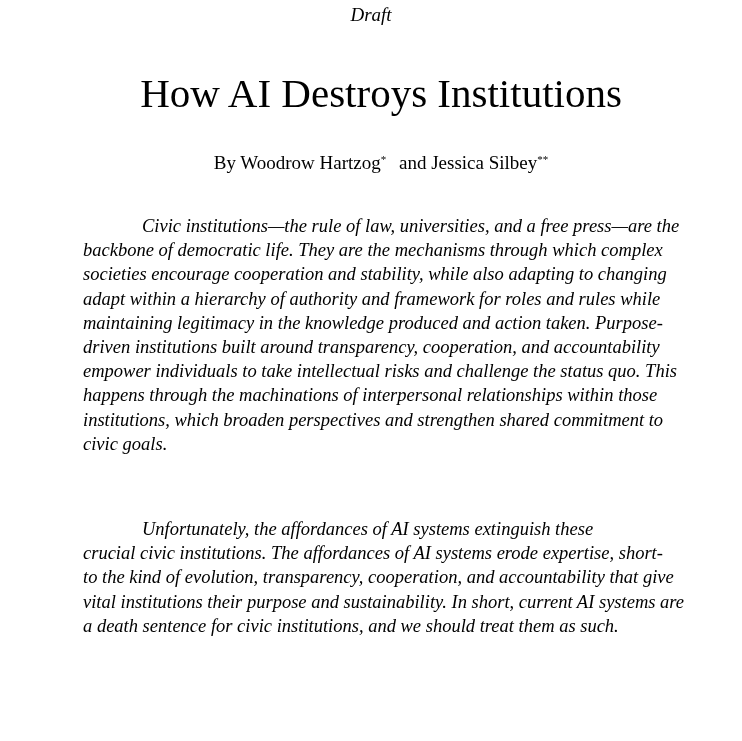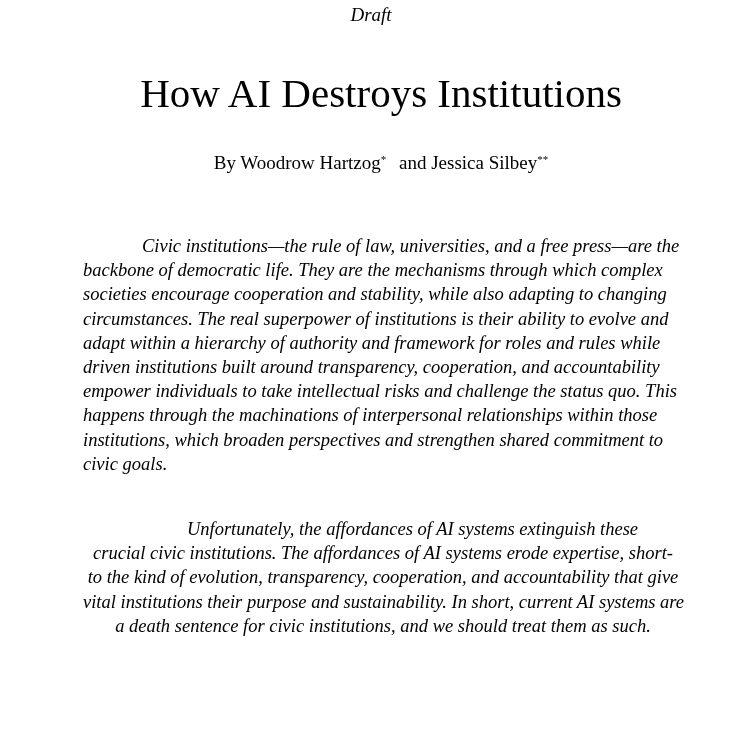--- a/index.html
+++ b/index.html
@@ -60,43 +60,43 @@
       font-size: 18.5px;
       line-height: 24.2px;
     }
     .abstract .line {
       display: block;
       white-space: nowrap;
     }
     .abstract .line.first {
       padding-left: 59px;
     }
-    #para-1 { top: 234px; }
-    #para-2 { top: 517px; text-align: center; }
+    #para-1 { top: 214px; }
+    #para-2 { top: 517px; }
   </style>
 </head>
 <body>
 
 <div class="header-draft">Draft</div>
 
 <h1 class="title">How AI Destroys Institutions</h1>
 
 <div class="byline">
   <span>By</span>
   <span>Woodrow Hartzog</span><sup>*</sup><span class="gap"></span>
   <span>and</span>
   <span>Jessica Silbey</span><sup>**</sup>
 </div>
 
 <div class="abstract" id="para-1">
   <span class="line first">Civic institutions—the rule of law, universities, and a free press—are the</span>
   <span class="line">backbone of democratic life. They are the mechanisms through which complex</span>
   <span class="line">societies encourage cooperation and stability, while also adapting to changing</span>
-  <span class="line">circumstances. The real superpower of institutions is their ability to evolve and</span>
   <span class="line">adapt within a hierarchy of authority and framework for roles and rules while</span>
+  <span class="line">maintaining legitimacy in the knowledge produced and action taken. Purpose-</span>
   <span class="line">driven institutions built around transparency, cooperation, and accountability</span>
   <span class="line">empower individuals to take intellectual risks and challenge the status quo. This</span>
   <span class="line">happens through the machinations of interpersonal relationships within those</span>
   <span class="line">institutions, which broaden perspectives and strengthen shared commitment to</span>
   <span class="line">civic goals.</span>
 </div>
 
 <div class="abstract" id="para-2">
   <span class="line first">Unfortunately, the affordances of AI systems extinguish these</span>
   <span class="line">crucial civic institutions. The affordances of AI systems erode expertise, short-</span>

